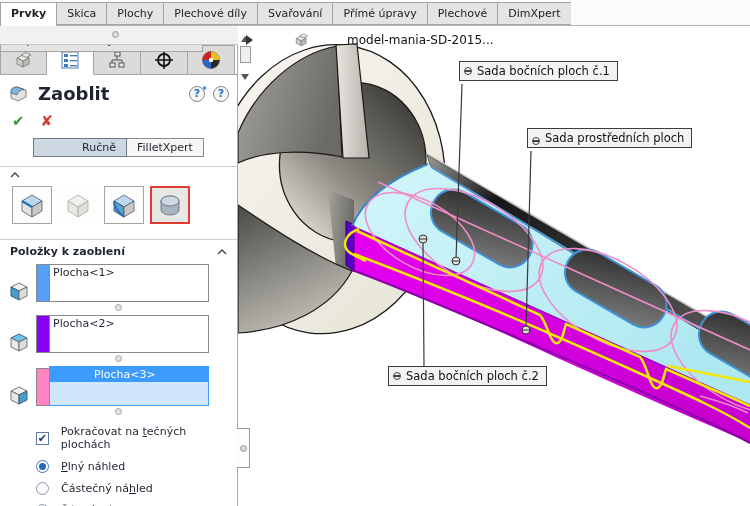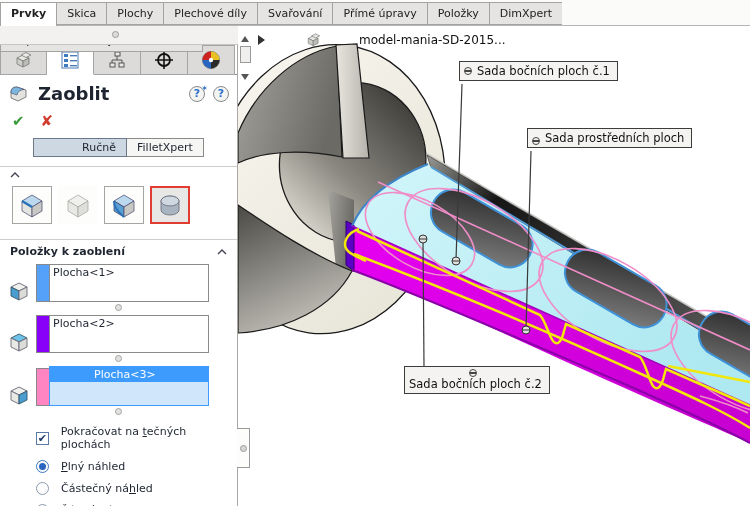--- a/index.html
+++ b/index.html
@@ -89,21 +89,21 @@
   
   #mini-scroll { position:absolute; left:239px; top:30px; width:13px; height:54px; z-index:4; }
   #mini-scroll .thumb { position:absolute; left:1px; top:16px; width:11px; height:17px;
                         background:#f0efee; border:1px solid #9a9a98; }
   #mini-scroll .tri { position:absolute; left:2px; width:0; height:0;
                       border-left:4px solid transparent; border-right:4px solid transparent; }
   #mini-scroll .up { top:6px; border-bottom:6px solid #555; }
   #mini-scroll .down { top:44px; border-top:6px solid #555; }
 
   
-  #flyout { position:absolute; left:258px; top:31px; z-index:4; display:flex; align-items:center;gap:30px; }
+  #flyout { position:absolute; left:246px; top:31px; z-index:4; display:flex; align-items:center;gap:30px; }
   #flyout .tri { width:0; height:0; border-top:5px solid transparent; border-bottom:5px solid transparent;
                  border-left:7px solid #333; margin-right:10px; }
   #flyout .name { font-size:12px; color:#111; margin-left:6px; }
 
   
   .callout { position:absolute; z-index:7; background:#f4f3f1; border:1px solid #3c3c3a;
              font-size:11.5px; color:#111; padding:2px 7px 2px 4px;
              display:flex; align-items:center; white-space:nowrap; }
   .handle { display:inline-block; width:8px; height:8px; border:1px solid #444; border-radius:50%;
             margin-right:5px; background:linear-gradient(#f4f3f1 40%, #444 40%, #444 60%, #f4f3f1 60%); }
@@ -216,21 +216,21 @@
         <path d="M522,330 L530,330" stroke="#333" stroke-width="1"></path>
       </g>
     <g>
         <circle cx="423" cy="239" r="4" fill="#e0e0de" stroke="#333"></circle>
         <path d="M419,239 L427,239" stroke="#333" stroke-width="1"></path>
       </g>
   </g>
 </svg>
 
 <div id="ribbon">
-  <span class="rtab active">Prvky</span><span class="rtab">Skica</span><span class="rtab">Plochy</span><span class="rtab">Plechové díly</span><span class="rtab">Svařování</span><span class="rtab">Přímé úpravy</span><span class="rtab">Položky</span><span class="rtab">DimXpert</span><span class="rtab">Doplňkové moduly SOLIDWORKS</span>
+  <span class="rtab active">Prvky</span><span class="rtab">Skica</span><span class="rtab">Plochy</span><span class="rtab">Plechové díly</span><span class="rtab">Svařování</span><span class="rtab">Přímé úpravy</span><span class="rtab">Plechové</span><span class="rtab">DimXpert</span><span class="rtab">Doplňkové moduly SOLIDWORKS</span>
 </div>
 
 <div id="topstrip">
   <span class="dot"></span>
 </div>
 
 <div id="panel">
 
   <div id="pmtabs">
     <div class="pmtab">
@@ -436,16 +436,16 @@
 </div>
 
 <div class="callout" style="left:459px; top:61px;">
   <span class="handle"></span>
   <span>Sada bočních ploch č.1</span>
 </div>
 <div class="callout" style="left:527px; top:128px;align-items:flex-end;">
   <span class="handle"></span>
   <span>Sada prostředních ploch</span>
 </div>
-<div class="callout" style="left:404px; top:366px;flex-direction:column;">
+<div class="callout" style="left:388px; top:366px;">
   <span class="handle"></span>
   <span>Sada bočních ploch č.2</span>
 </div>
 
 </body></html>

